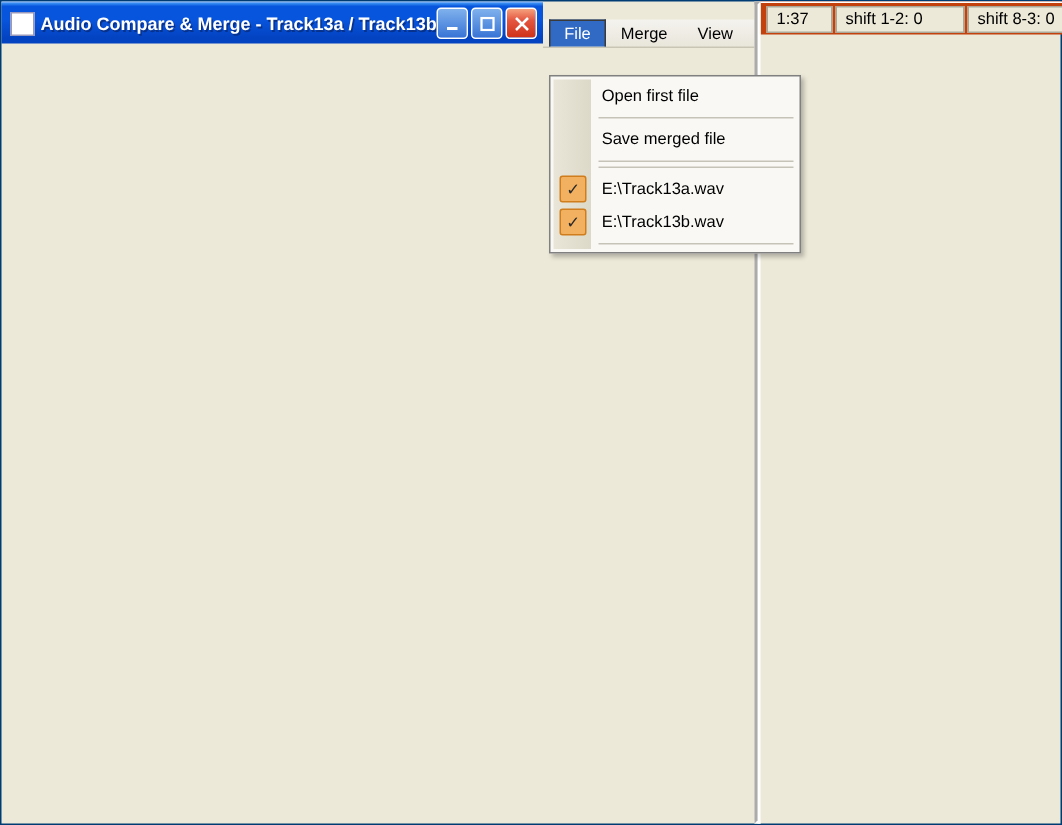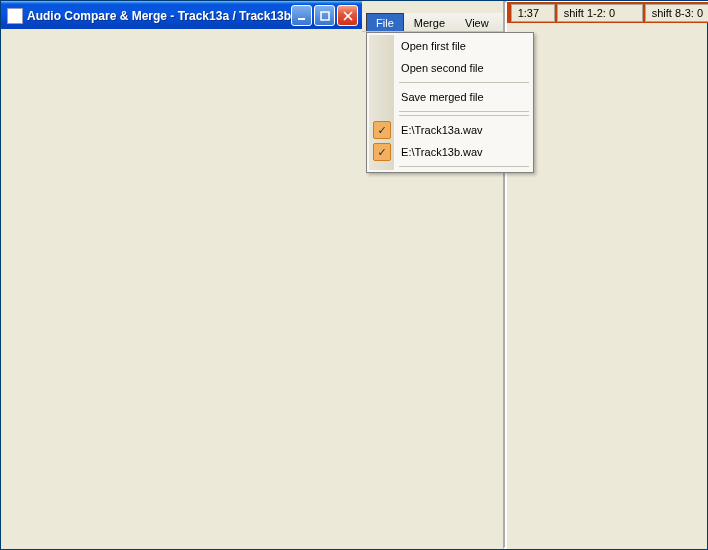--- a/index.html
+++ b/index.html
@@ -27,21 +27,21 @@
   .menubar {
     height: 19px; background: linear-gradient(to bottom, #f4f3ee, #e9e6db);
     border-bottom: 1px solid #c9c5b5; display: flex; align-items: stretch; padding: 0 4px;
     position: relative;
     margin-top: 12px;
   }
   .menu { padding: 4px 10px 0; color: #000; cursor: default; }
   .menu.open { background: #316ac5; color: #fff; border: 1px solid #3a3a3a; border-bottom: none; padding: 3px 9px 0; }
 
   .dropdown {
-    position: absolute; top: 19px; left: 4px; width: 168px;
+    position: absolute; top: 37px; left: 4px; width: 168px;
     background: #f9f8f4; border: 1px solid #808080; box-shadow: 2px 2px 3px rgba(0,0,0,0.25);
     z-index: 50; padding: 2px;
   }
   .dd-gutter { position: absolute; left: 2px; top: 2px; bottom: 2px; width: 25px;
     background: linear-gradient(to right, #e9e6d9, #dcd9c8); }
   .dd-item { position: relative; height: 22px; display: flex; align-items: center; padding-left: 32px; color: #000; }
   .dd-sep { height: 1px; background: #c5c2b8; margin: 3px 2px 3px 30px; }
   .dd-check {
     position: absolute; left: 4px; top: 2px; width: 18px; height: 18px;
     background: #f2b061; border: 1px solid #d07d1d; border-radius: 2px;
@@ -99,23 +99,20 @@
 
   <div class="menubar">
     <div class="menu open">File</div>
     <div class="menu">Merge</div>
     <div class="menu">View</div>
 
     <div class="dropdown">
       <div class="dd-gutter"></div>
       <div class="dd-item">
           <span>Open first file</span>
-        </div>
-      <div class="dd-item">
-          <span>Open second file</span>
         </div>
       <div class="dd-sep"></div>
       <div class="dd-item">
           <span>Save merged file</span>
         </div>
       <div class="dd-sep"></div>
       <div class="dd-sep"></div>
       <div class="dd-item">
         <span class="dd-check">✓</span>
         <span>E:\Track13a.wav</span>

